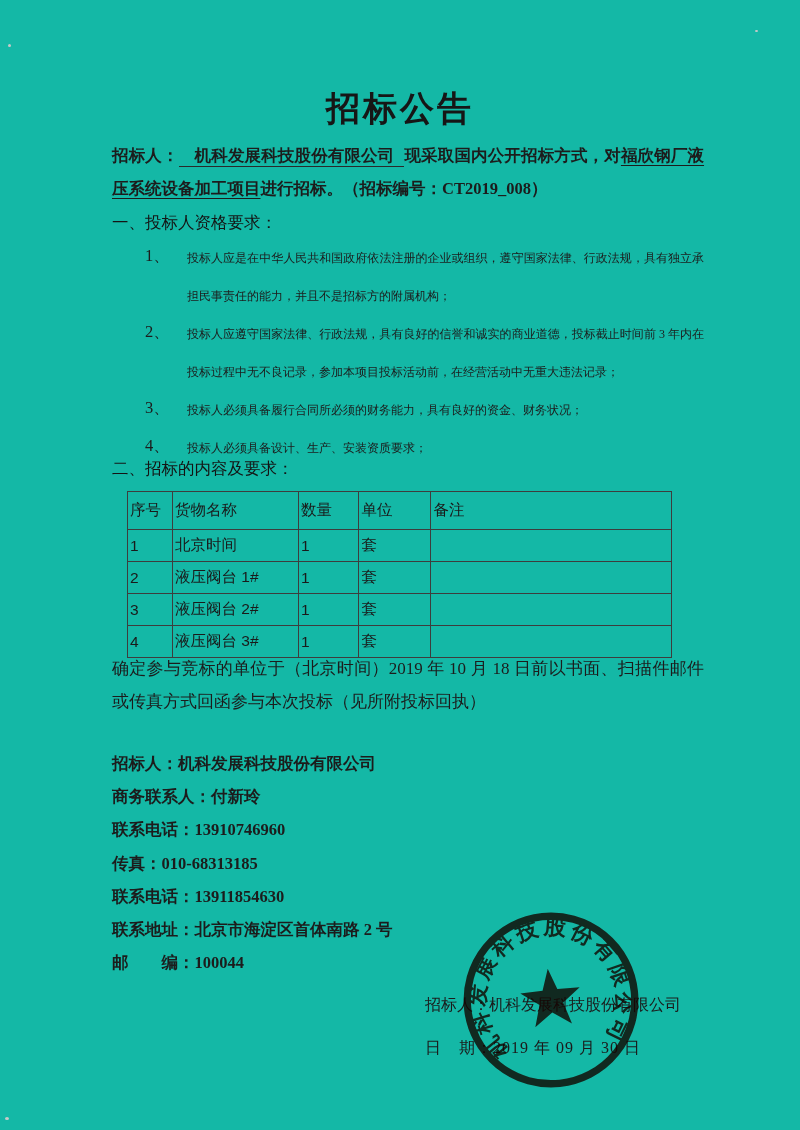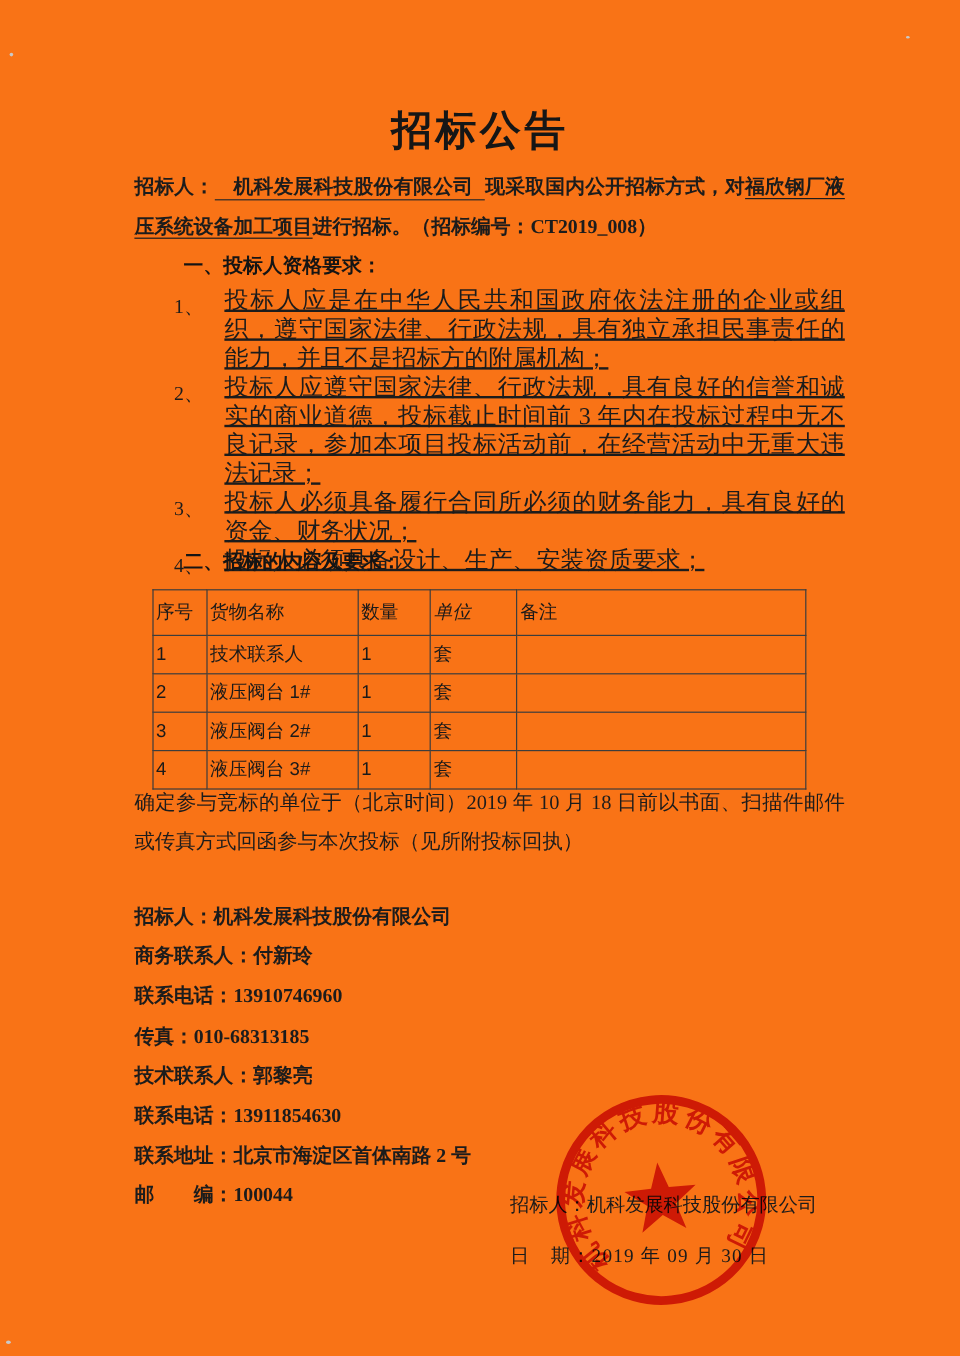--- a/index.html
+++ b/index.html
@@ -1,21 +1,21 @@
 <!DOCTYPE html>
 <html><head>
 <meta charset="utf-8">
 <style>
   * { margin: 0; padding: 0; box-sizing: border-box; }
   html, body { background: #ffffff; }
   .page {
     position: relative;
     width: 800px;
     height: 1130px;
-    background: #f97316;
+    background: #14b8a6;
     overflow: hidden;
     color: #1c1c1c;
     font-family: "Liberation Serif", "DejaVu Serif", serif;
   }
   .doc-title {
     position: absolute;
     top: 86px; left: 0; width: 800px;
     text-align: center;
     font-family: "Liberation Sans", "DejaVu Sans", sans-serif;
     font-size: 34px;
@@ -33,40 +33,38 @@
     word-break: break-all;
   }
   .u-pad {
     border-bottom: 1.5px solid #2a2a2a;
     padding: 0 10px 1px 16px;
   }
   .u-run { text-decoration: underline; text-underline-offset: 4px; }
   .section-heading {
     font-family: "Liberation Sans", "DejaVu Sans", sans-serif;
     font-size: 16.5px;
-    font-weight: bold;
+    font-weight: normal;
     line-height: 33px;
     color: #141414;
-    margin-left: 41px;
   }
   .sec1 { position: absolute; top: 206px; left: 112px; width: 592px; }
   .req-list { margin-top: 0; }
   .req-item { display: flex; margin-left: 33px; }
   .req-num {
     flex: 0 0 42px;
     font-size: 16.5px;
     line-height: 33px;
   }
   .req-text {
     flex: 1;
-    font-size: 20px;
-    line-height: 24px;
+    font-size: 12px;
+    line-height: 38px;
     text-align: justify;
     word-break: break-all;
-    text-decoration: underline;
   }
   .sec2 { position: absolute; top: 452px; left: 112px; width: 592px; }
   .goods-table {
     margin-top: 6px;
     margin-left: 15px;
     width: 545px;
     border-collapse: collapse;
     font-family: "Liberation Sans", "DejaVu Sans", sans-serif;
     font-size: 15.5px;
     color: #1a1a1a;
@@ -75,21 +73,21 @@
     border: 1.5px solid #3d3d3d;
     text-align: left;
     font-weight: normal;
     padding: 0 2px;
   }
   .goods-table th { height: 38px; }
   .goods-table td { height: 32px; }
   .col-no   { width: 46px; }
   .col-name { width: 130px; }
   .col-qty  { width: 62px; }
-  .col-unit { width: 74px; font-style: italic; }
+  .col-unit { width: 74px; }
   .col-note { width: 249px; }
   .sec3 { position: absolute; top: 650px; left: 112px; width: 592px; }
   .sec3-para {
     margin-top: 2px;
     font-size: 17px;
     line-height: 33px;
     text-align: justify;
     word-break: break-all;
   }
   .contact { position: absolute; top: 747px; left: 112px; width: 560px; }
@@ -159,21 +157,21 @@
           <th class="col-no">序号</th>
           <th class="col-name">货物名称</th>
           <th class="col-qty">数量</th>
           <th class="col-unit">单位</th>
           <th class="col-note">备注</th>
         </tr>
       </thead>
       <tbody>
         <tr>
           <td>1</td>
-          <td>技术联系人</td>
+          <td>北京时间</td>
           <td>1</td>
           <td>套</td>
           <td></td>
         </tr>
         <tr>
           <td>2</td>
           <td>液压阀台 1#</td>
           <td>1</td>
           <td>套</td>
           <td></td>
@@ -198,21 +196,20 @@
 
   <div class="sec3">
     <div class="sec3-para">确定参与竞标的单位于（北京时间）2019 年 10 月 18 日前以书面、扫描件邮件或传真方式回函参与本次投标（见所附投标回执）</div>
   </div>
 
   <div class="contact">
     <div class="contact-line">招标人：机科发展科技股份有限公司</div>
     <div class="contact-line">商务联系人：付新玲</div>
     <div class="contact-line">联系电话：13910746960</div>
     <div class="contact-line">传真：010-68313185</div>
-    <div class="contact-line">技术联系人：郭黎亮</div>
     <div class="contact-line">联系电话：13911854630</div>
     <div class="contact-line">联系地址：北京市海淀区首体南路 2 号</div>
     <div class="contact-line">邮　　编：100044</div>
   </div>
 
   <div class="signature">
     <div class="sig-line1">招标人：机科发展科技股份有限公司</div>
     <div class="sig-line2">日　期：2019 年 09 月 30 日</div>
   </div>
 

